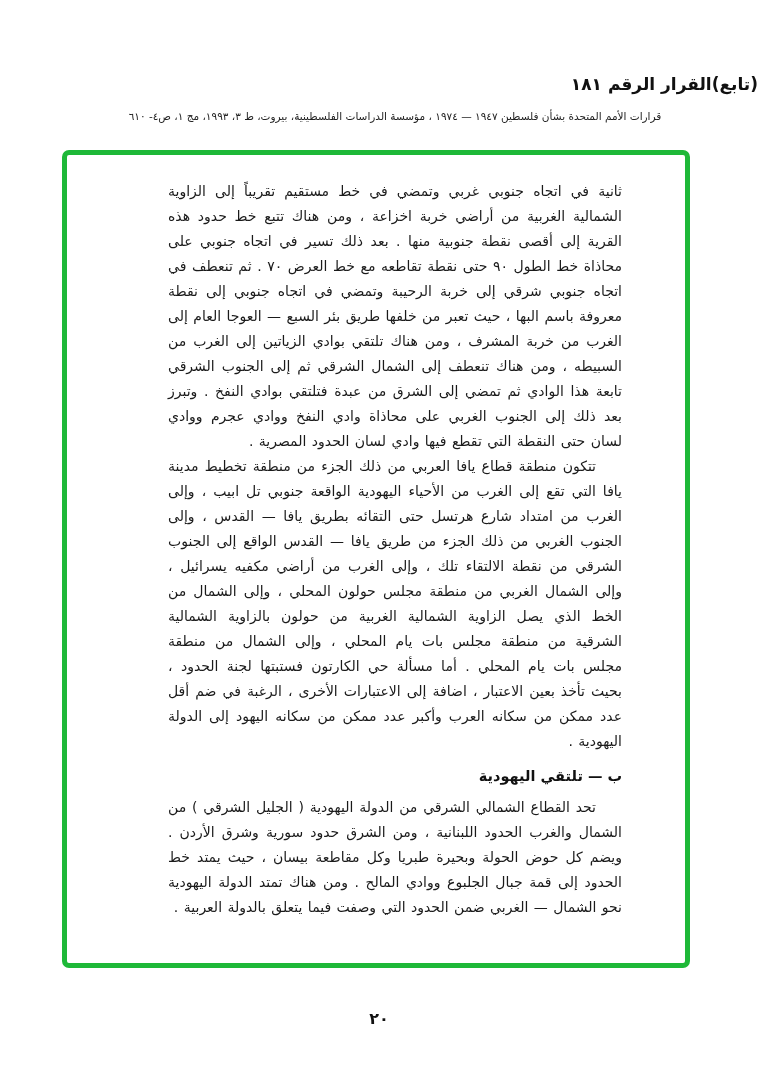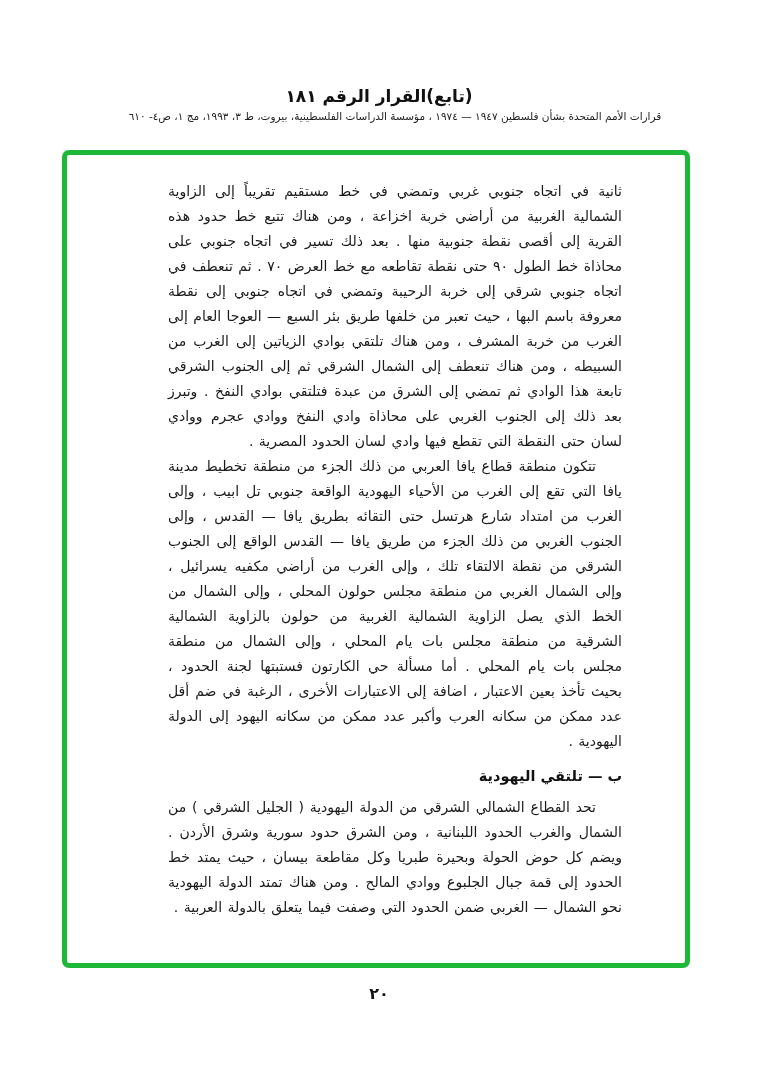--- a/index.html
+++ b/index.html
@@ -12,24 +12,23 @@
     width: 758px;
     height: 1078px;
     background: #ffffff;
     font-family: "DejaVu Sans", sans-serif;
     color: #1c1c1c;
     direction: rtl;
     overflow: hidden;
   }
   .doc-title {
     position: absolute;
-    top: 86px;
+    top: 74px;
     left: 0;
     width: 100%;
-    text-align: center;
     font-size: 17px;
     font-weight: bold;
     color: #111111;
     letter-spacing: 0.5px;
   }
   .doc-citation {
     position: absolute;
     top: 110px;
     left: 16px;
     width: 100%;
@@ -69,21 +68,21 @@
     text-indent: 26px;
   }
   .section-heading {
     margin: 10px 0 6px 0;
     font-size: 14.5px;
     font-weight: bold;
     color: #111111;
   }
   .page-number {
     position: absolute;
-    top: 984px;
+    top: 1009px;
     left: 0;
     width: 100%;
     text-align: center;
     font-size: 16px;
     font-weight: bold;
     color: #111111;
   }
 </style>
 </head>
 <body>

